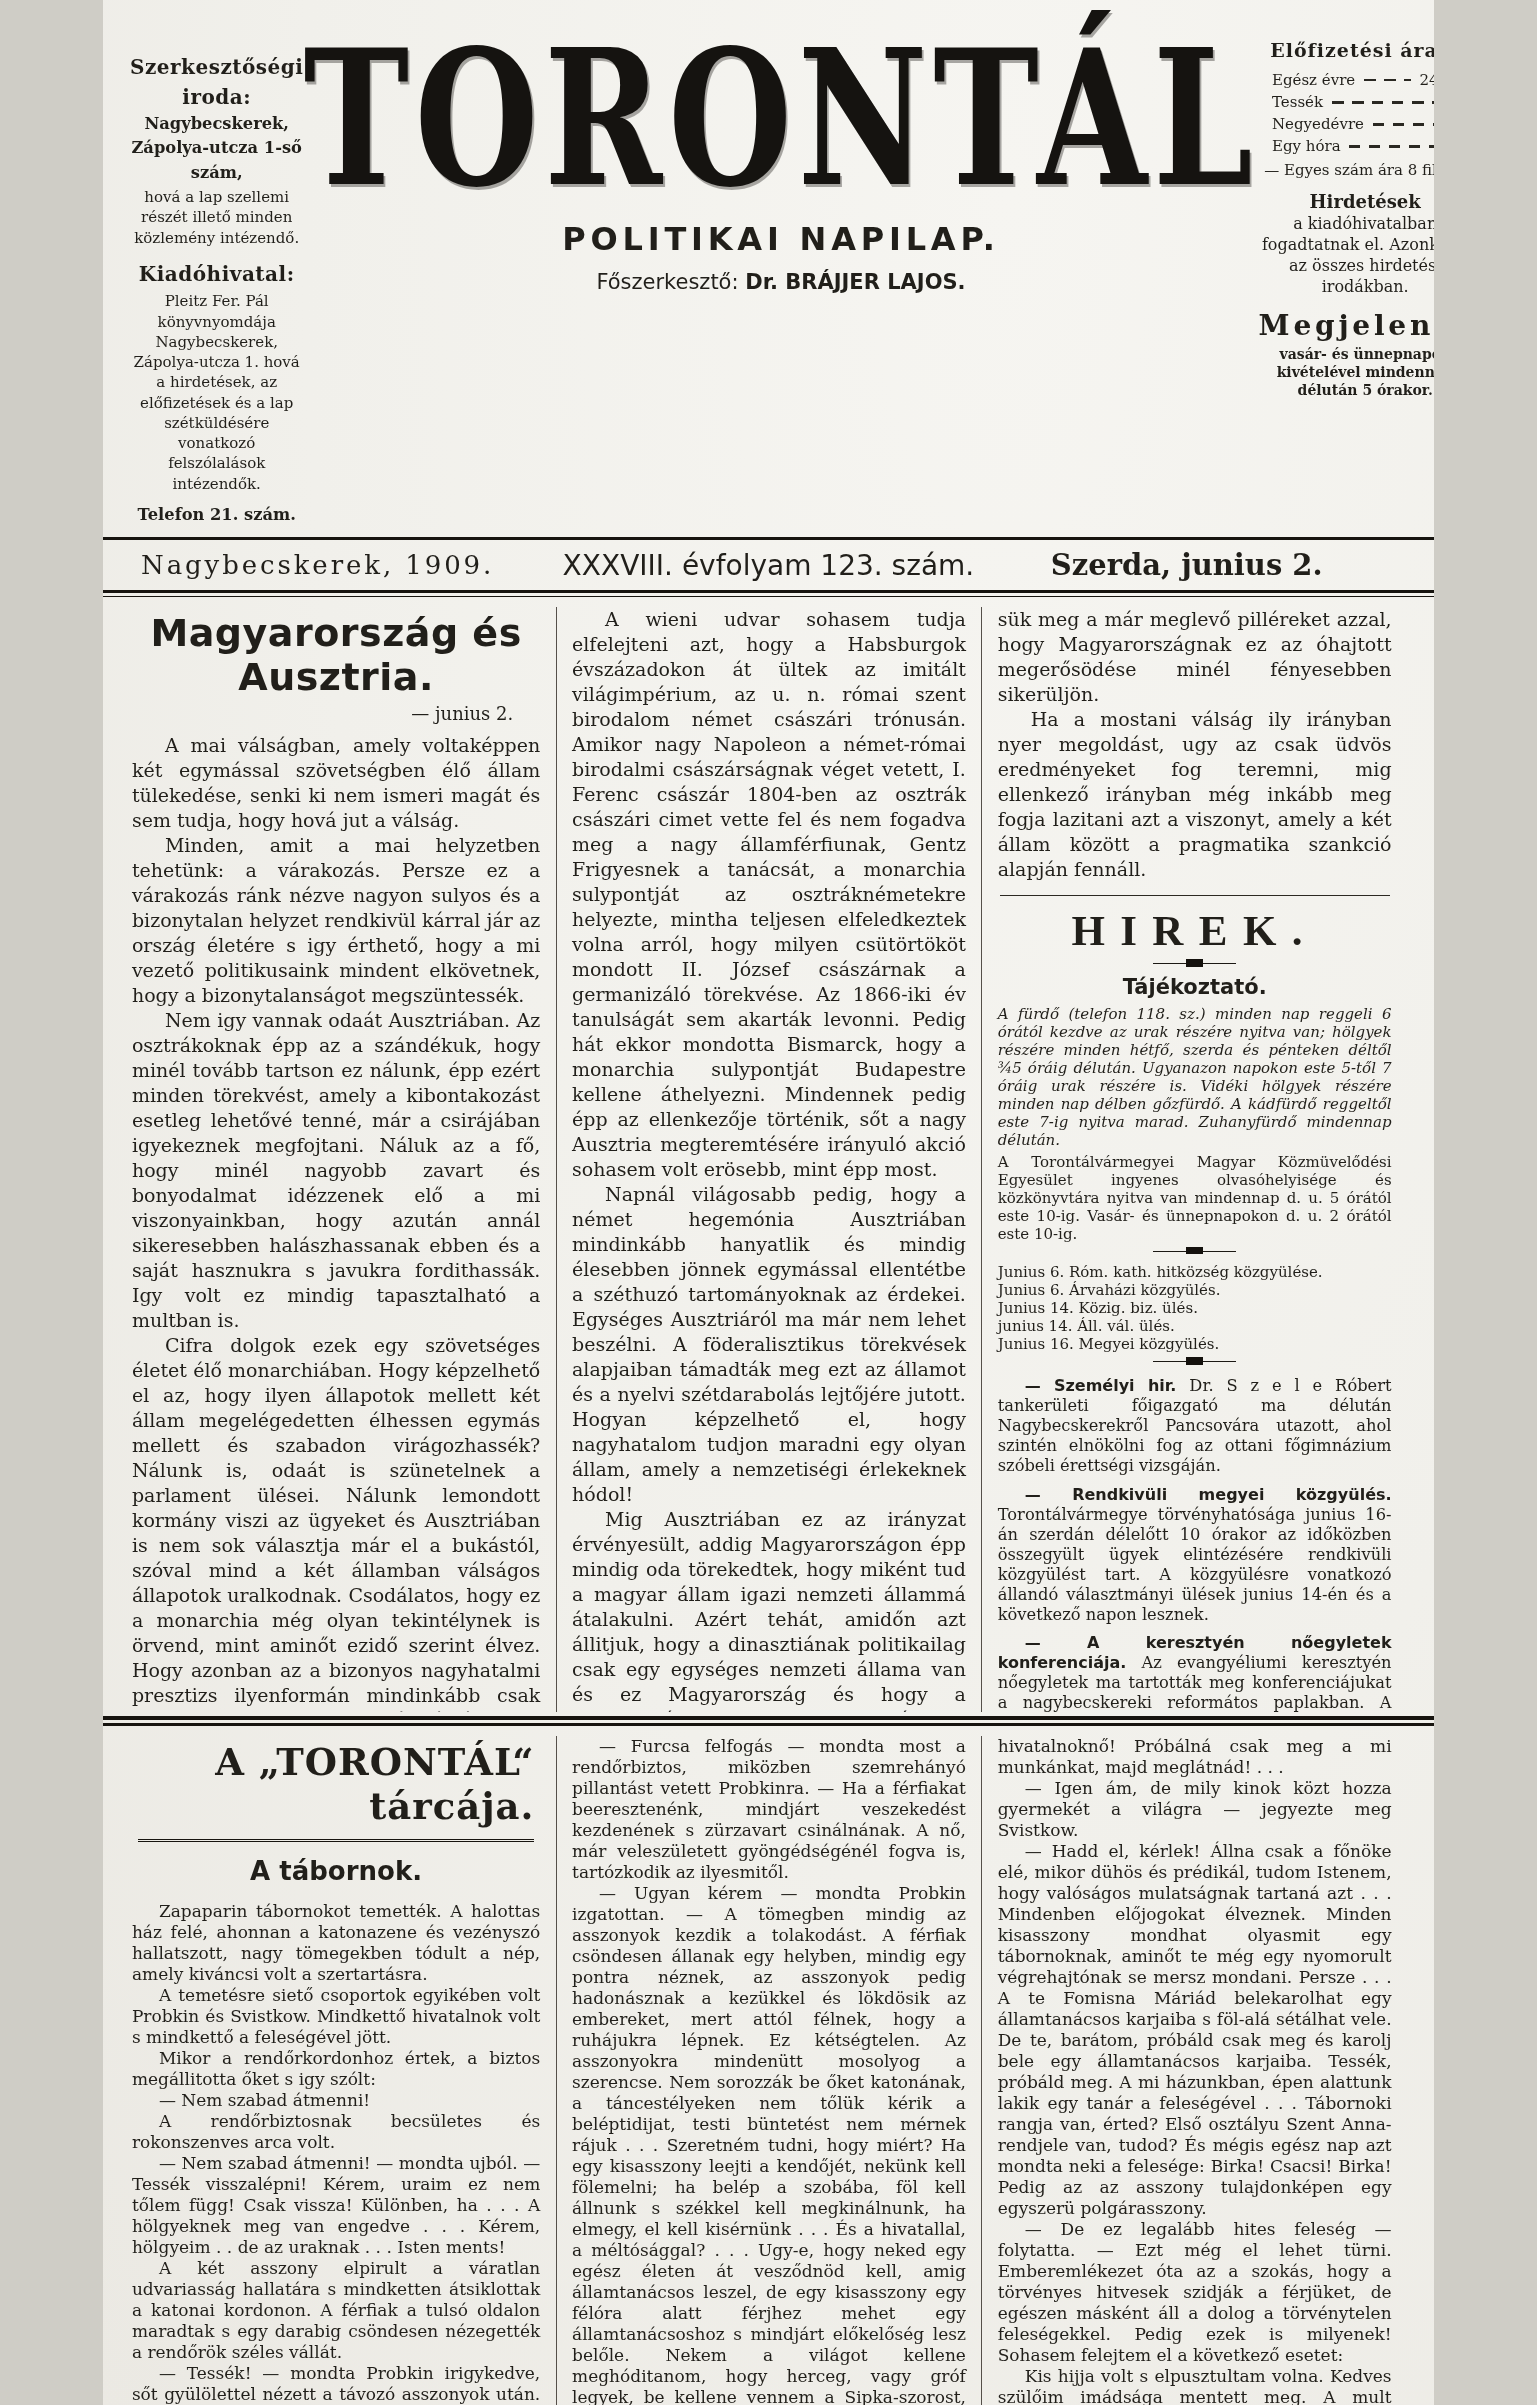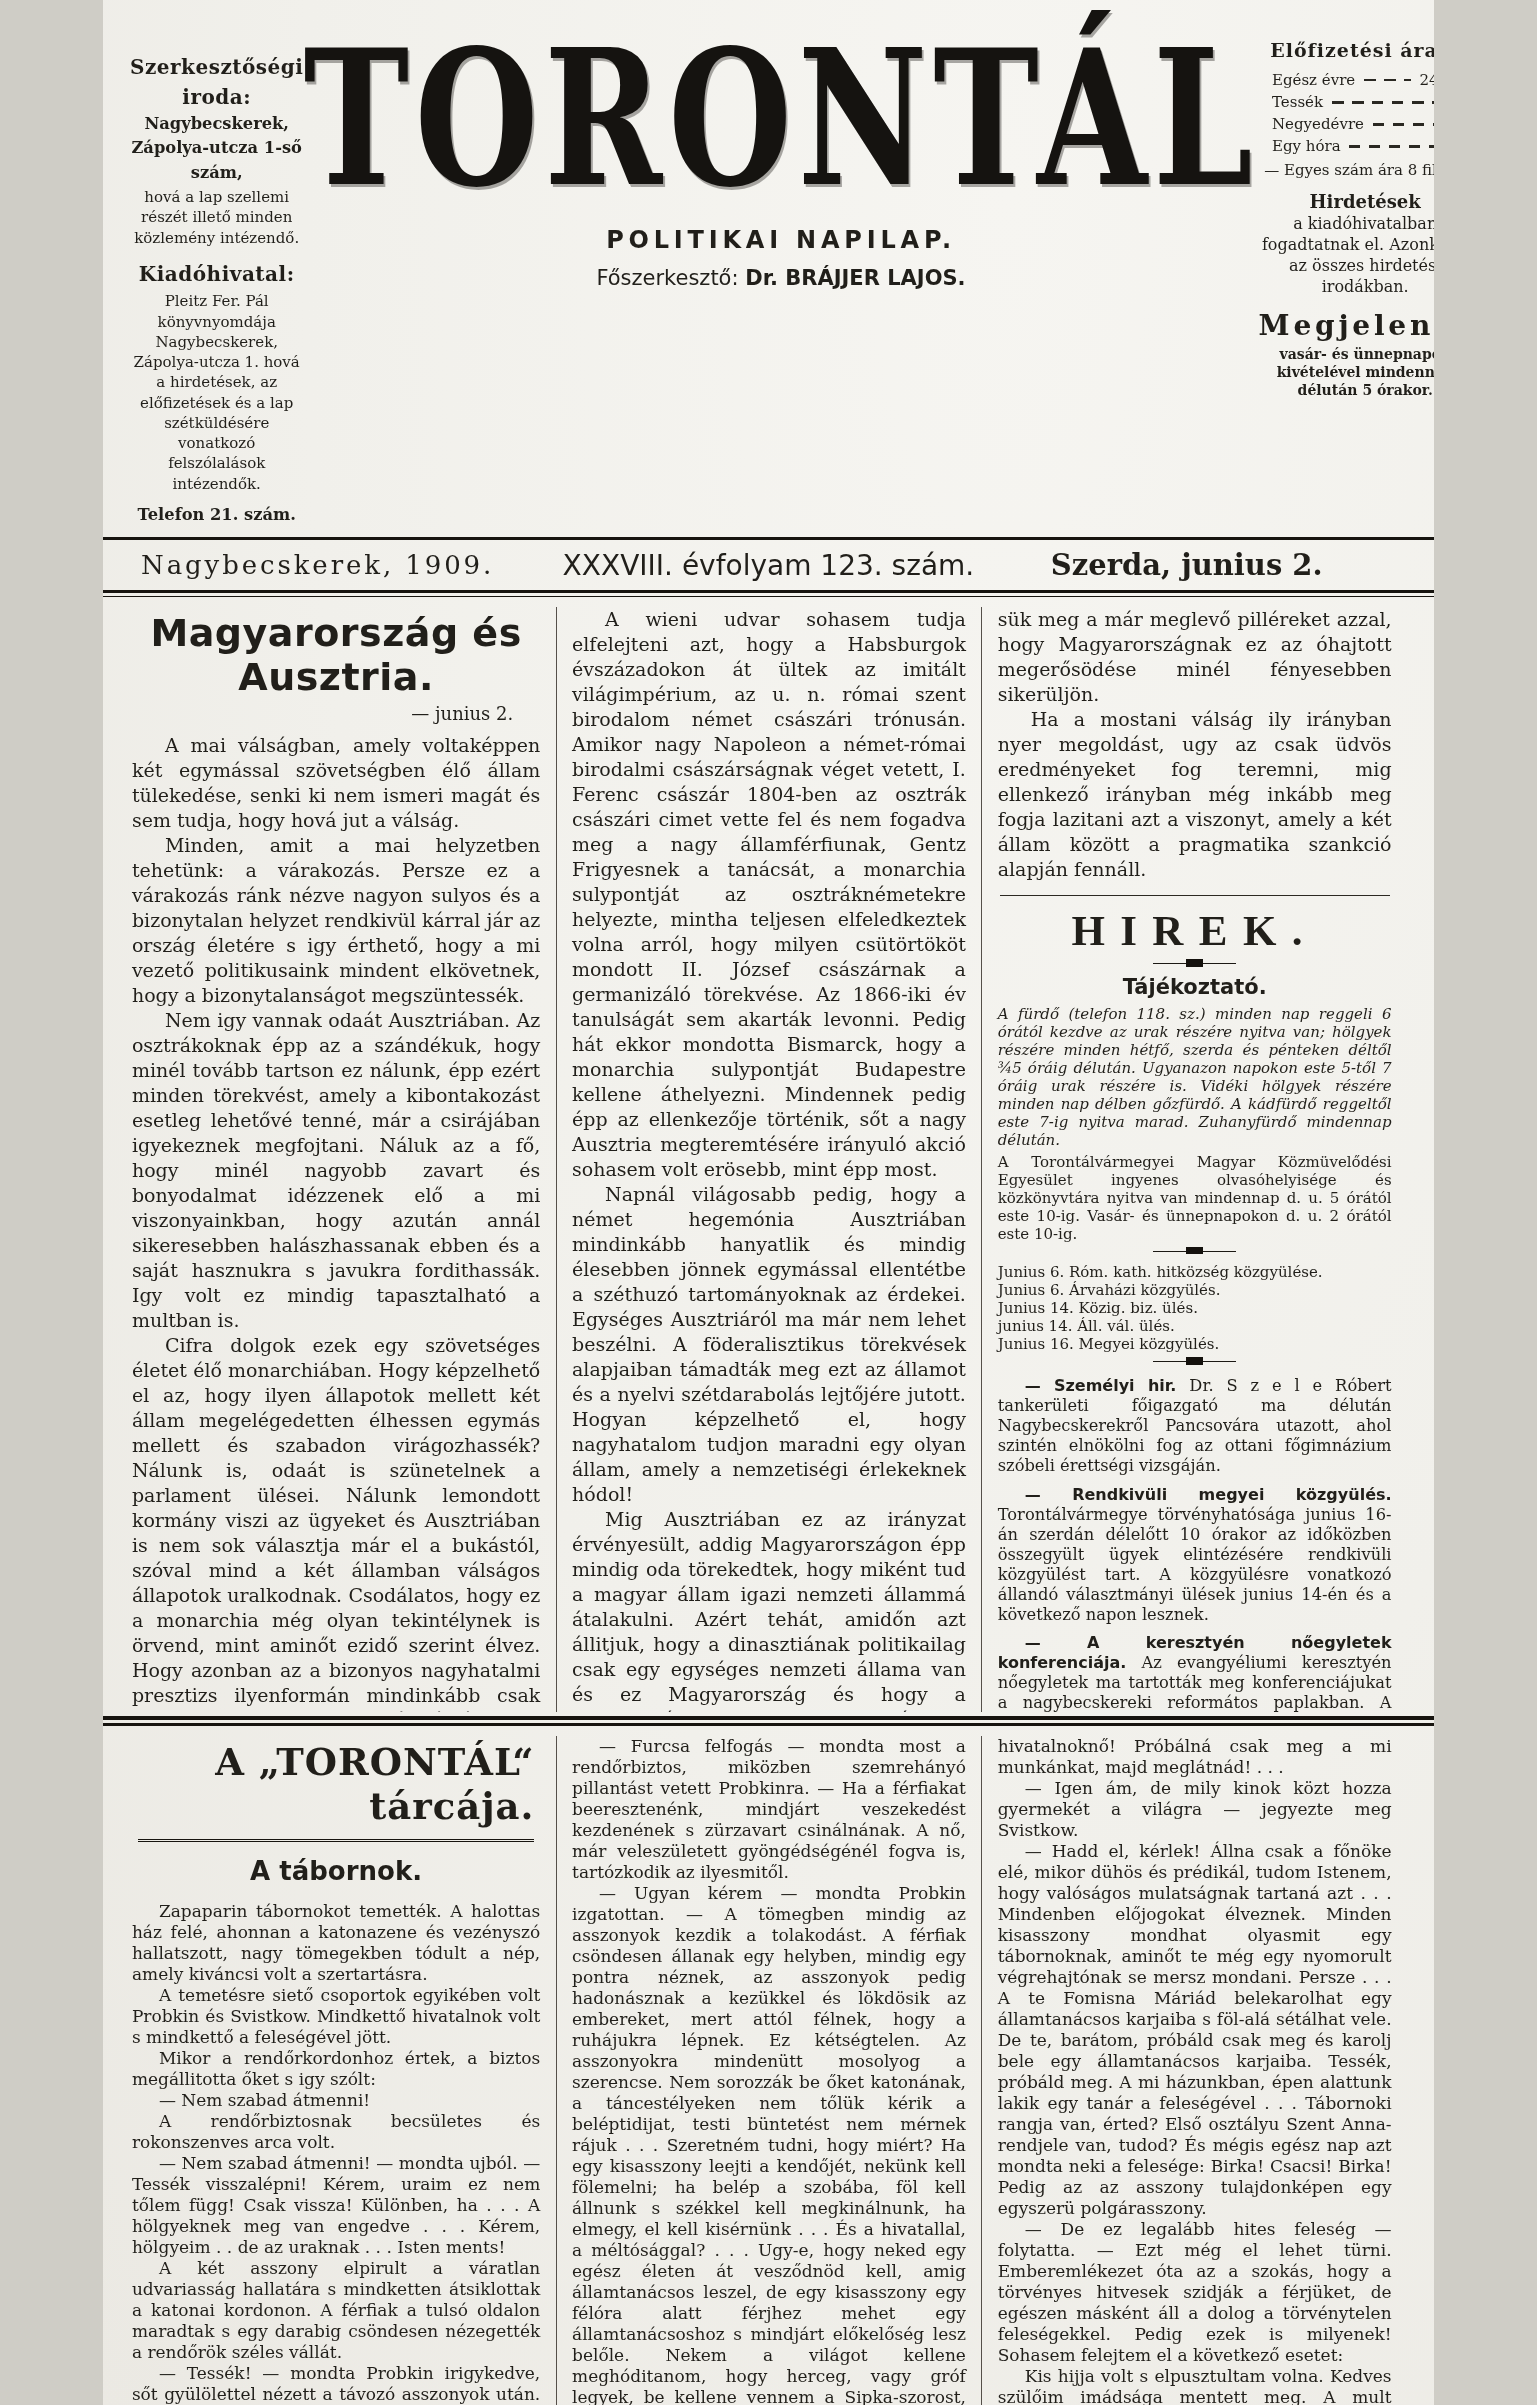--- a/index.html
+++ b/index.html
@@ -17,21 +17,21 @@
   .office .b { font-weight:bold; font-size:16.3px; }
   .office .small { font-size:15px; line-height:1.35; margin-top:1.9px; }
   .office .phone { font-weight:bold; margin-top:9.6px; font-size:16.3px; }
   .logo-wrap { flex:1; text-align:center; }
   .logo {
     font-size:142px; font-weight:bold; line-height:144px; letter-spacing:5.8px;
     transform:scaleY(1.32); transform-origin:top center;
     height:197px; white-space:nowrap; color:#151310;
     text-shadow: 1.9px 1.9px 0 rgba(20,18,14,.35);
   }
-  .subtitle { font-size:24px; font-weight:bold; letter-spacing:4.8px; margin-top:6px; font-family:"DejaVu Sans", sans-serif; }
+  .subtitle { font-size:32px; font-weight:bold; letter-spacing:4.8px; margin-top:0; font-family:"DejaVu Sans", sans-serif; }
   .editor { font-size:21px; margin-top:11.5px; font-family:"DejaVu Sans", sans-serif; }
   .editor .ed-b { font-weight:bold; }
   .prices { width:352px; font-size:15px; padding-top:15.4px; line-height:1.35; }
   .prices .box-title { text-align:center; font-size:19px; font-weight:bold; letter-spacing:1px; margin-bottom:5.8px; }
   .price-row { display:flex; align-items:baseline; margin:1.9px 0 1.9px 13.4px; }
   .price-row .lead { flex:1; height:2.9px; margin:0 8.6px; align-self:center;
      background:repeating-linear-gradient(90deg,#2a2822 0 11.5px, transparent 11.5px 20px); }
   .price-row .val { white-space:nowrap; }
   .single-price { text-align:center; margin-top:3.8px; }
   .ads-title { text-align:center; font-weight:bold; font-size:18px; margin-top:9.6px; }

